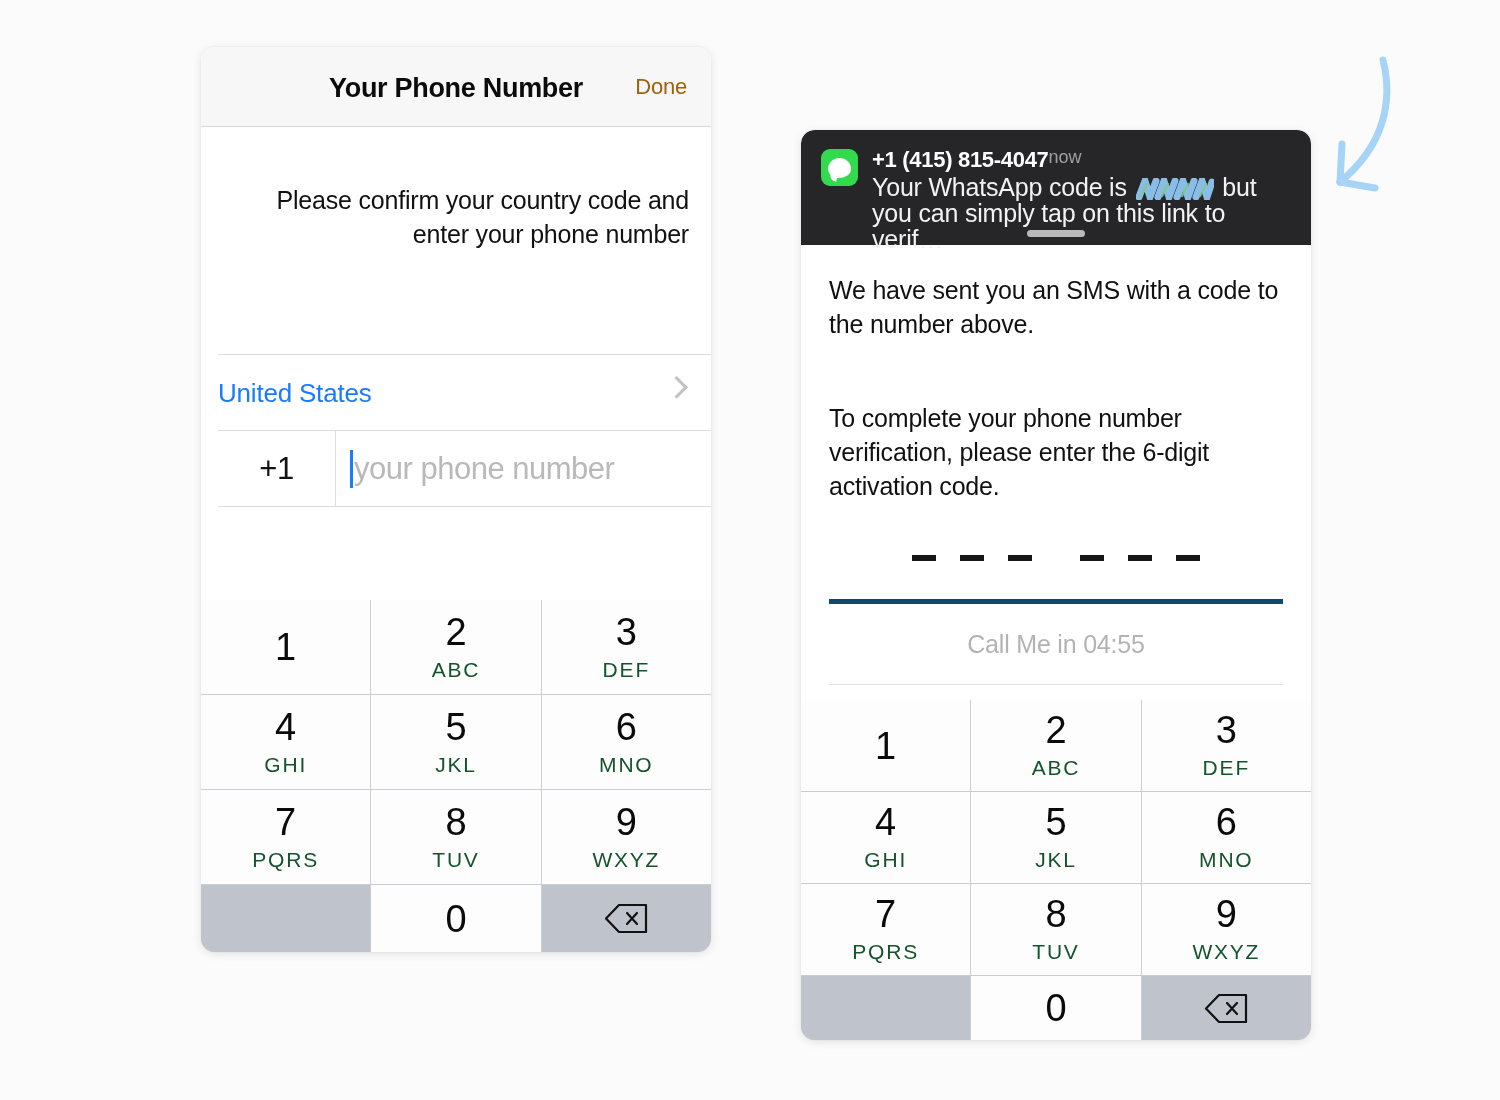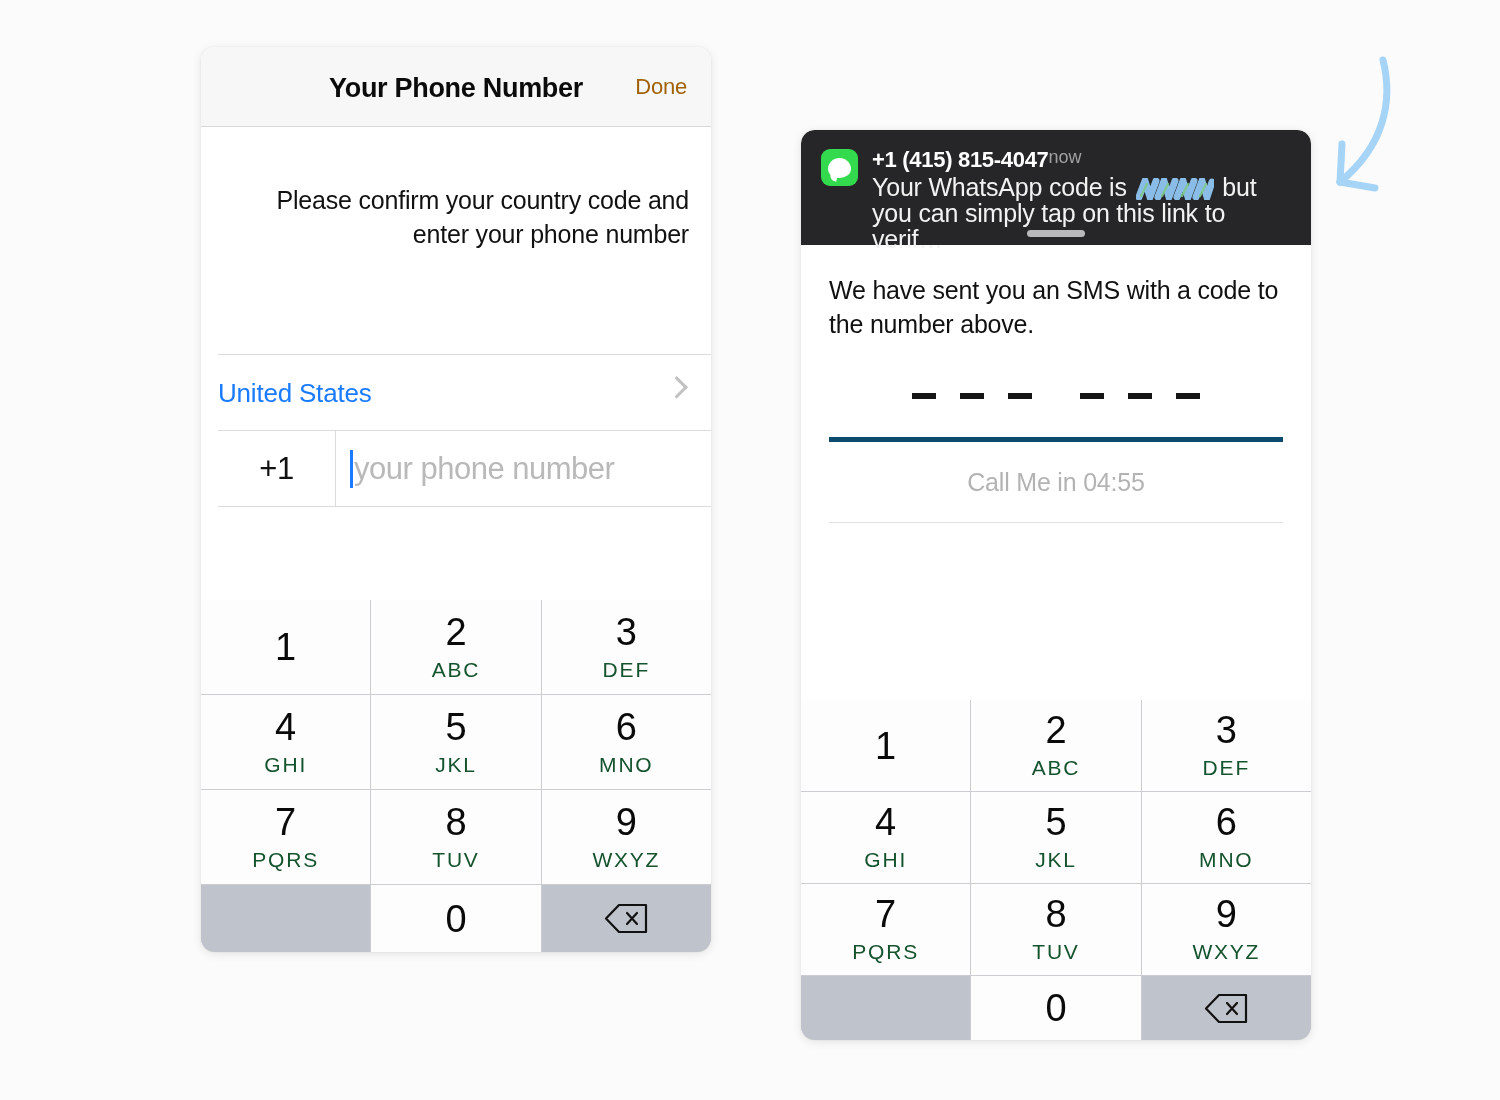--- a/index.html
+++ b/index.html
@@ -421,20 +421,21 @@
             </svg>
           </span>
           <span>but you can simply tap on this link to verif…</span>
         </div>
       </div>
     </div>
     <div class="grabber"></div>
   </div>
 
   <div class="r-instructions">We have sent you an SMS with a code to the number above.</div>
+  <div class="r-instructions r-para2">To complete your phone number verification, please enter the 6-digit activation code.</div>
 
   <div class="code-dashes" id="code-dashes">
       <span class="dash"></span>
       <span class="dash"></span>
       <span class="dash gap-after"></span>
       <span class="dash"></span>
       <span class="dash"></span>
       <span class="dash"></span>
     </div>
 

